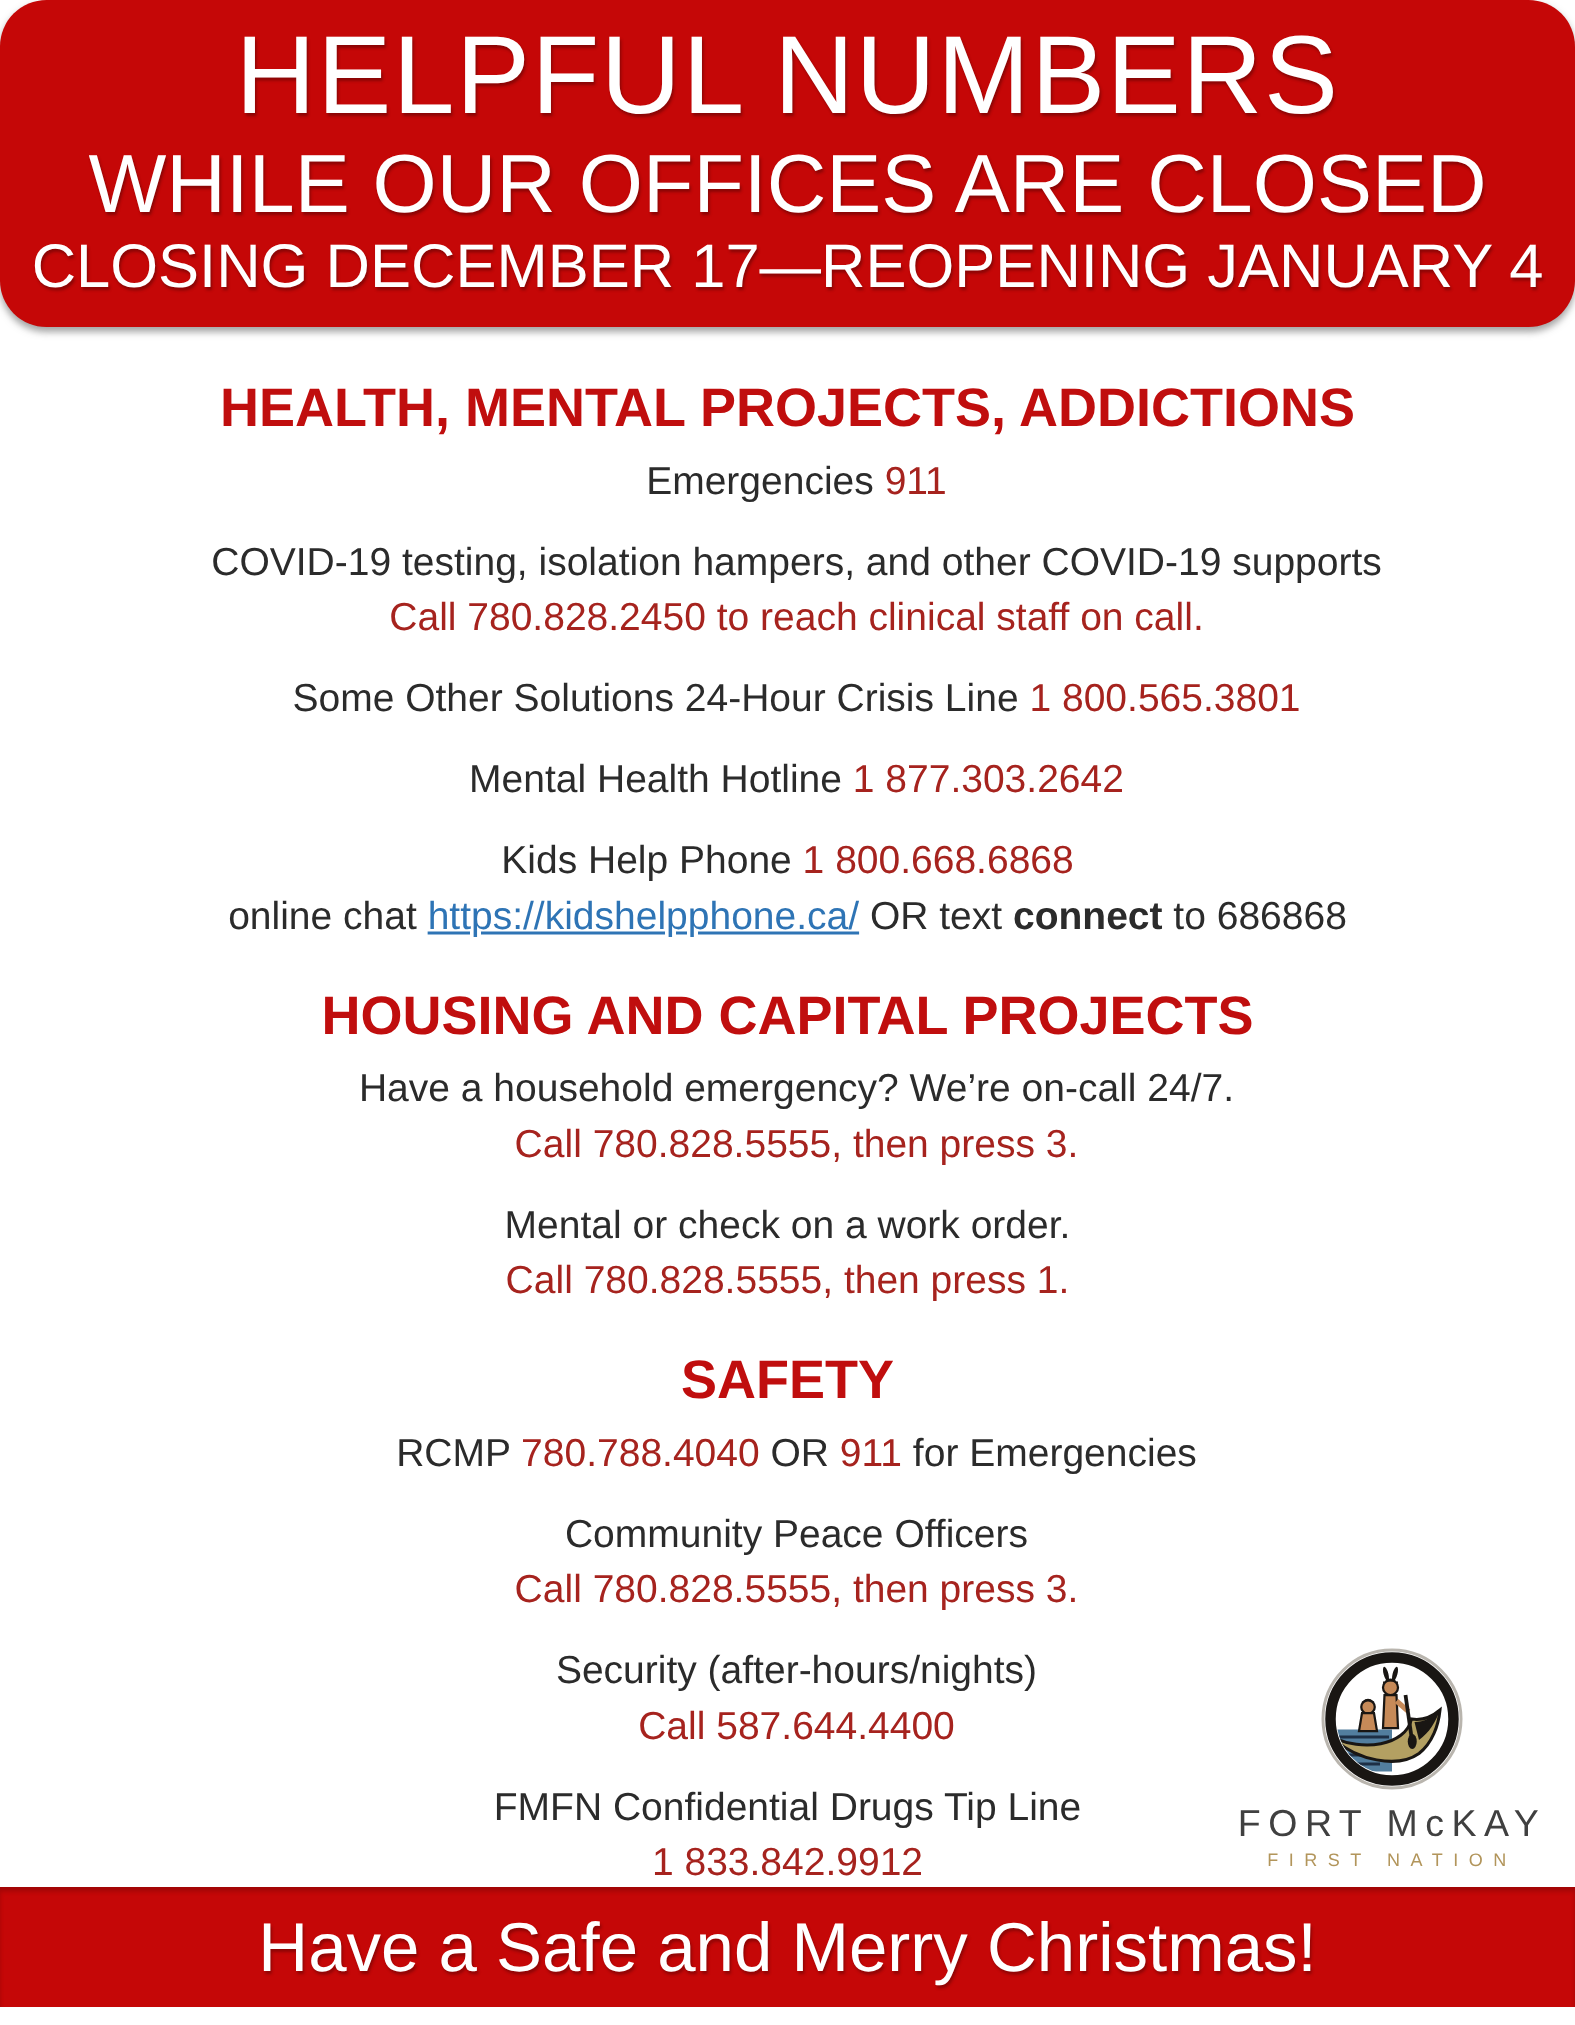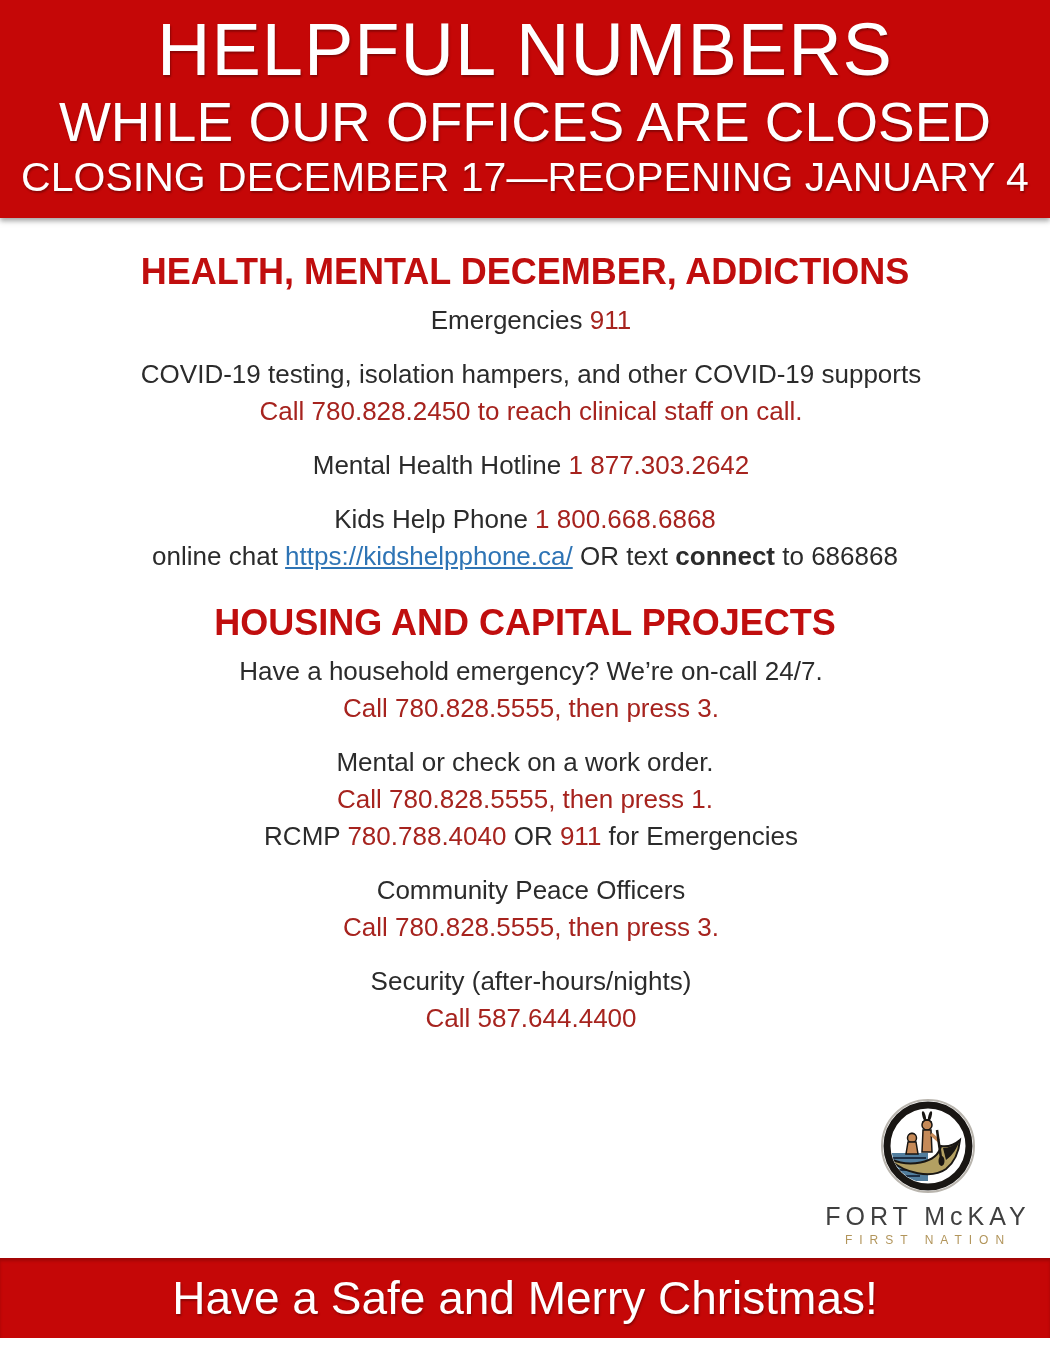--- a/index.html
+++ b/index.html
@@ -8,21 +8,21 @@
     font-family:"Liberation Sans", sans-serif;
     position:relative;overflow:hidden;
   }
   .page{position:relative;width:1050px;height:1350px;}
 
   
   .banner{background:#C50707;color:#ffffff;text-align:center;}
   .top-banner{
     padding:8px 0 16px;
     box-shadow:0 3px 5px rgba(90,90,90,.55);
-    position:relative;z-index:2;
+    position:relative;z-index:2;border-radius:31px;
   }
   .h-line1{font-size:74px;line-height:84px;letter-spacing:1px;
            text-shadow:1px 2px 2px rgba(0,0,0,.30);}
   .h-line2{font-size:55px;line-height:60px;
            text-shadow:1px 2px 2px rgba(0,0,0,.30);}
   .h-line3{font-size:41px;line-height:50px;
            text-shadow:1px 2px 2px rgba(0,0,0,.30);}
 
   .bottom-banner{
     position:absolute;left:0;right:0;top:1258px;height:80px;
@@ -70,29 +70,30 @@
 
   <header class="banner top-banner">
     <div class="h-line1">HELPFUL NUMBERS</div>
     <div class="h-line2">WHILE OUR OFFICES ARE CLOSED</div>
     <div class="h-line3">CLOSING DECEMBER 17—REOPENING JANUARY 4</div>
   </header>
 
   <main>
 
     <section>
-      <h2 class="sec-title">HEALTH, MENTAL DECEMBER, ADDICTIONS</h2>
+      <h2 class="sec-title">HEALTH, MENTAL PROJECTS, ADDICTIONS</h2>
 
       <p class="grp"><span>Emergencies </span><span class="red">911</span></p>
 
       <div class="grp">
         <p>COVID-19 testing, isolation hampers, and other COVID-19 supports</p>
         <p class="red">Call 780.828.2450 to reach clinical staff on call.</p>
       </div>
 
+      <p class="grp"><span>Some Other Solutions 24-Hour Crisis Line </span><span class="red">1 800.565.3801</span></p>
 
       <p class="grp"><span>Mental Health Hotline </span><span class="red">1 877.303.2642</span></p>
 
       <div>
         <p><span>Kids Help Phone </span><span class="red">1 800.668.6868</span></p>
         <p><span>online chat </span><a class="link">https://kidshelpphone.ca/</a><span> OR text </span><span class="bold">connect</span><span> to 686868</span></p>
       </div>
     </section>
 
     <section>
@@ -103,33 +104,38 @@
         <p class="red">Call 780.828.5555, then press 3.</p>
       </div>
 
       <div>
         <p>Mental or check on a work order.</p>
         <p class="red">Call 780.828.5555, then press 1.</p>
       </div>
     </section>
 
     <section>
+      <h2 class="sec-title safety">SAFETY</h2>
 
       <p class="grp"><span>RCMP </span><span class="red">780.788.4040</span><span> OR </span><span class="red">911</span><span> for Emergencies</span></p>
 
       <div class="grp">
         <p>Community Peace Officers</p>
         <p class="red">Call 780.828.5555, then press 3.</p>
       </div>
 
       <div class="grp">
         <p>Security (after-hours/nights)</p>
         <p class="red">Call 587.644.4400</p>
       </div>
 
+      <div>
+        <p>FMFN Confidential Drugs Tip Line</p>
+        <p class="red">1 833.842.9912</p>
+      </div>
     </section>
 
   </main>
 
   <div class="logo">
     <svg width="100" height="100" viewBox="0 0 100 100">
       <circle cx="50" cy="50" r="46" fill="#ffffff" stroke="#b9b5ae" stroke-width="2"></circle>
       <circle cx="50" cy="50" r="41" fill="#ffffff" stroke="#191613" stroke-width="7"></circle>
       <clipPath id="lc">
           <circle cx="50" cy="50" r="37"></circle>

